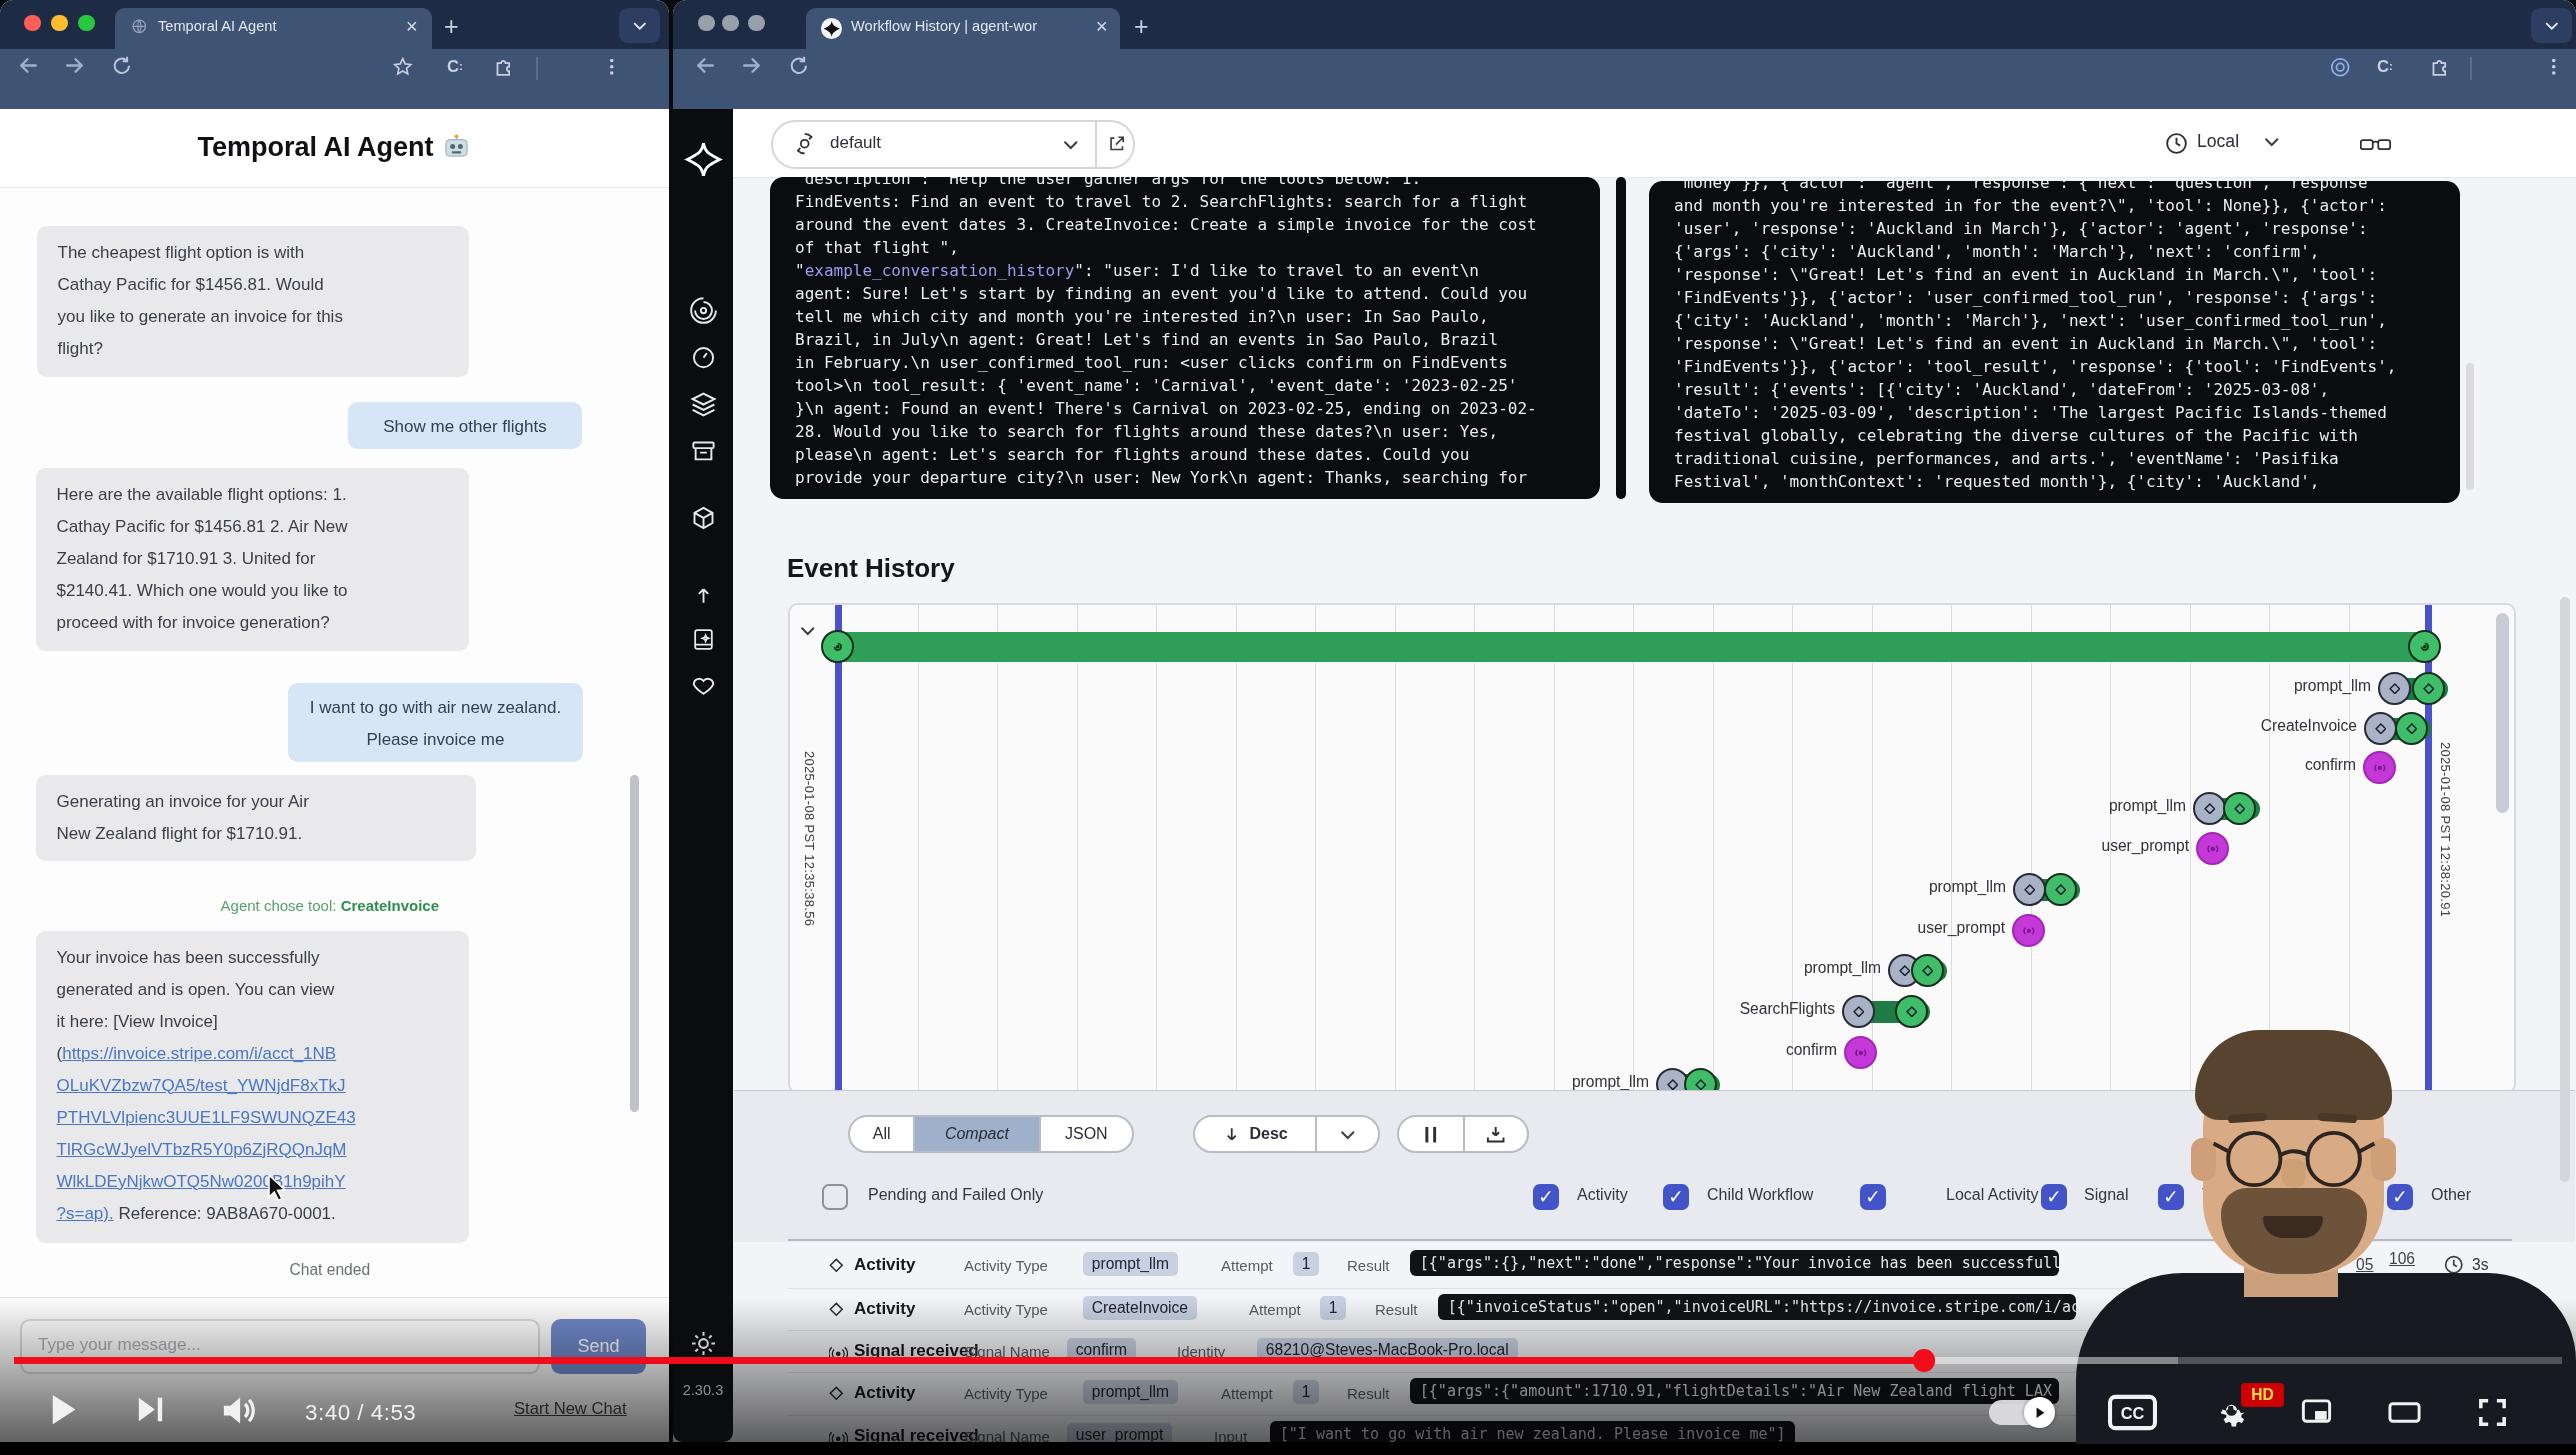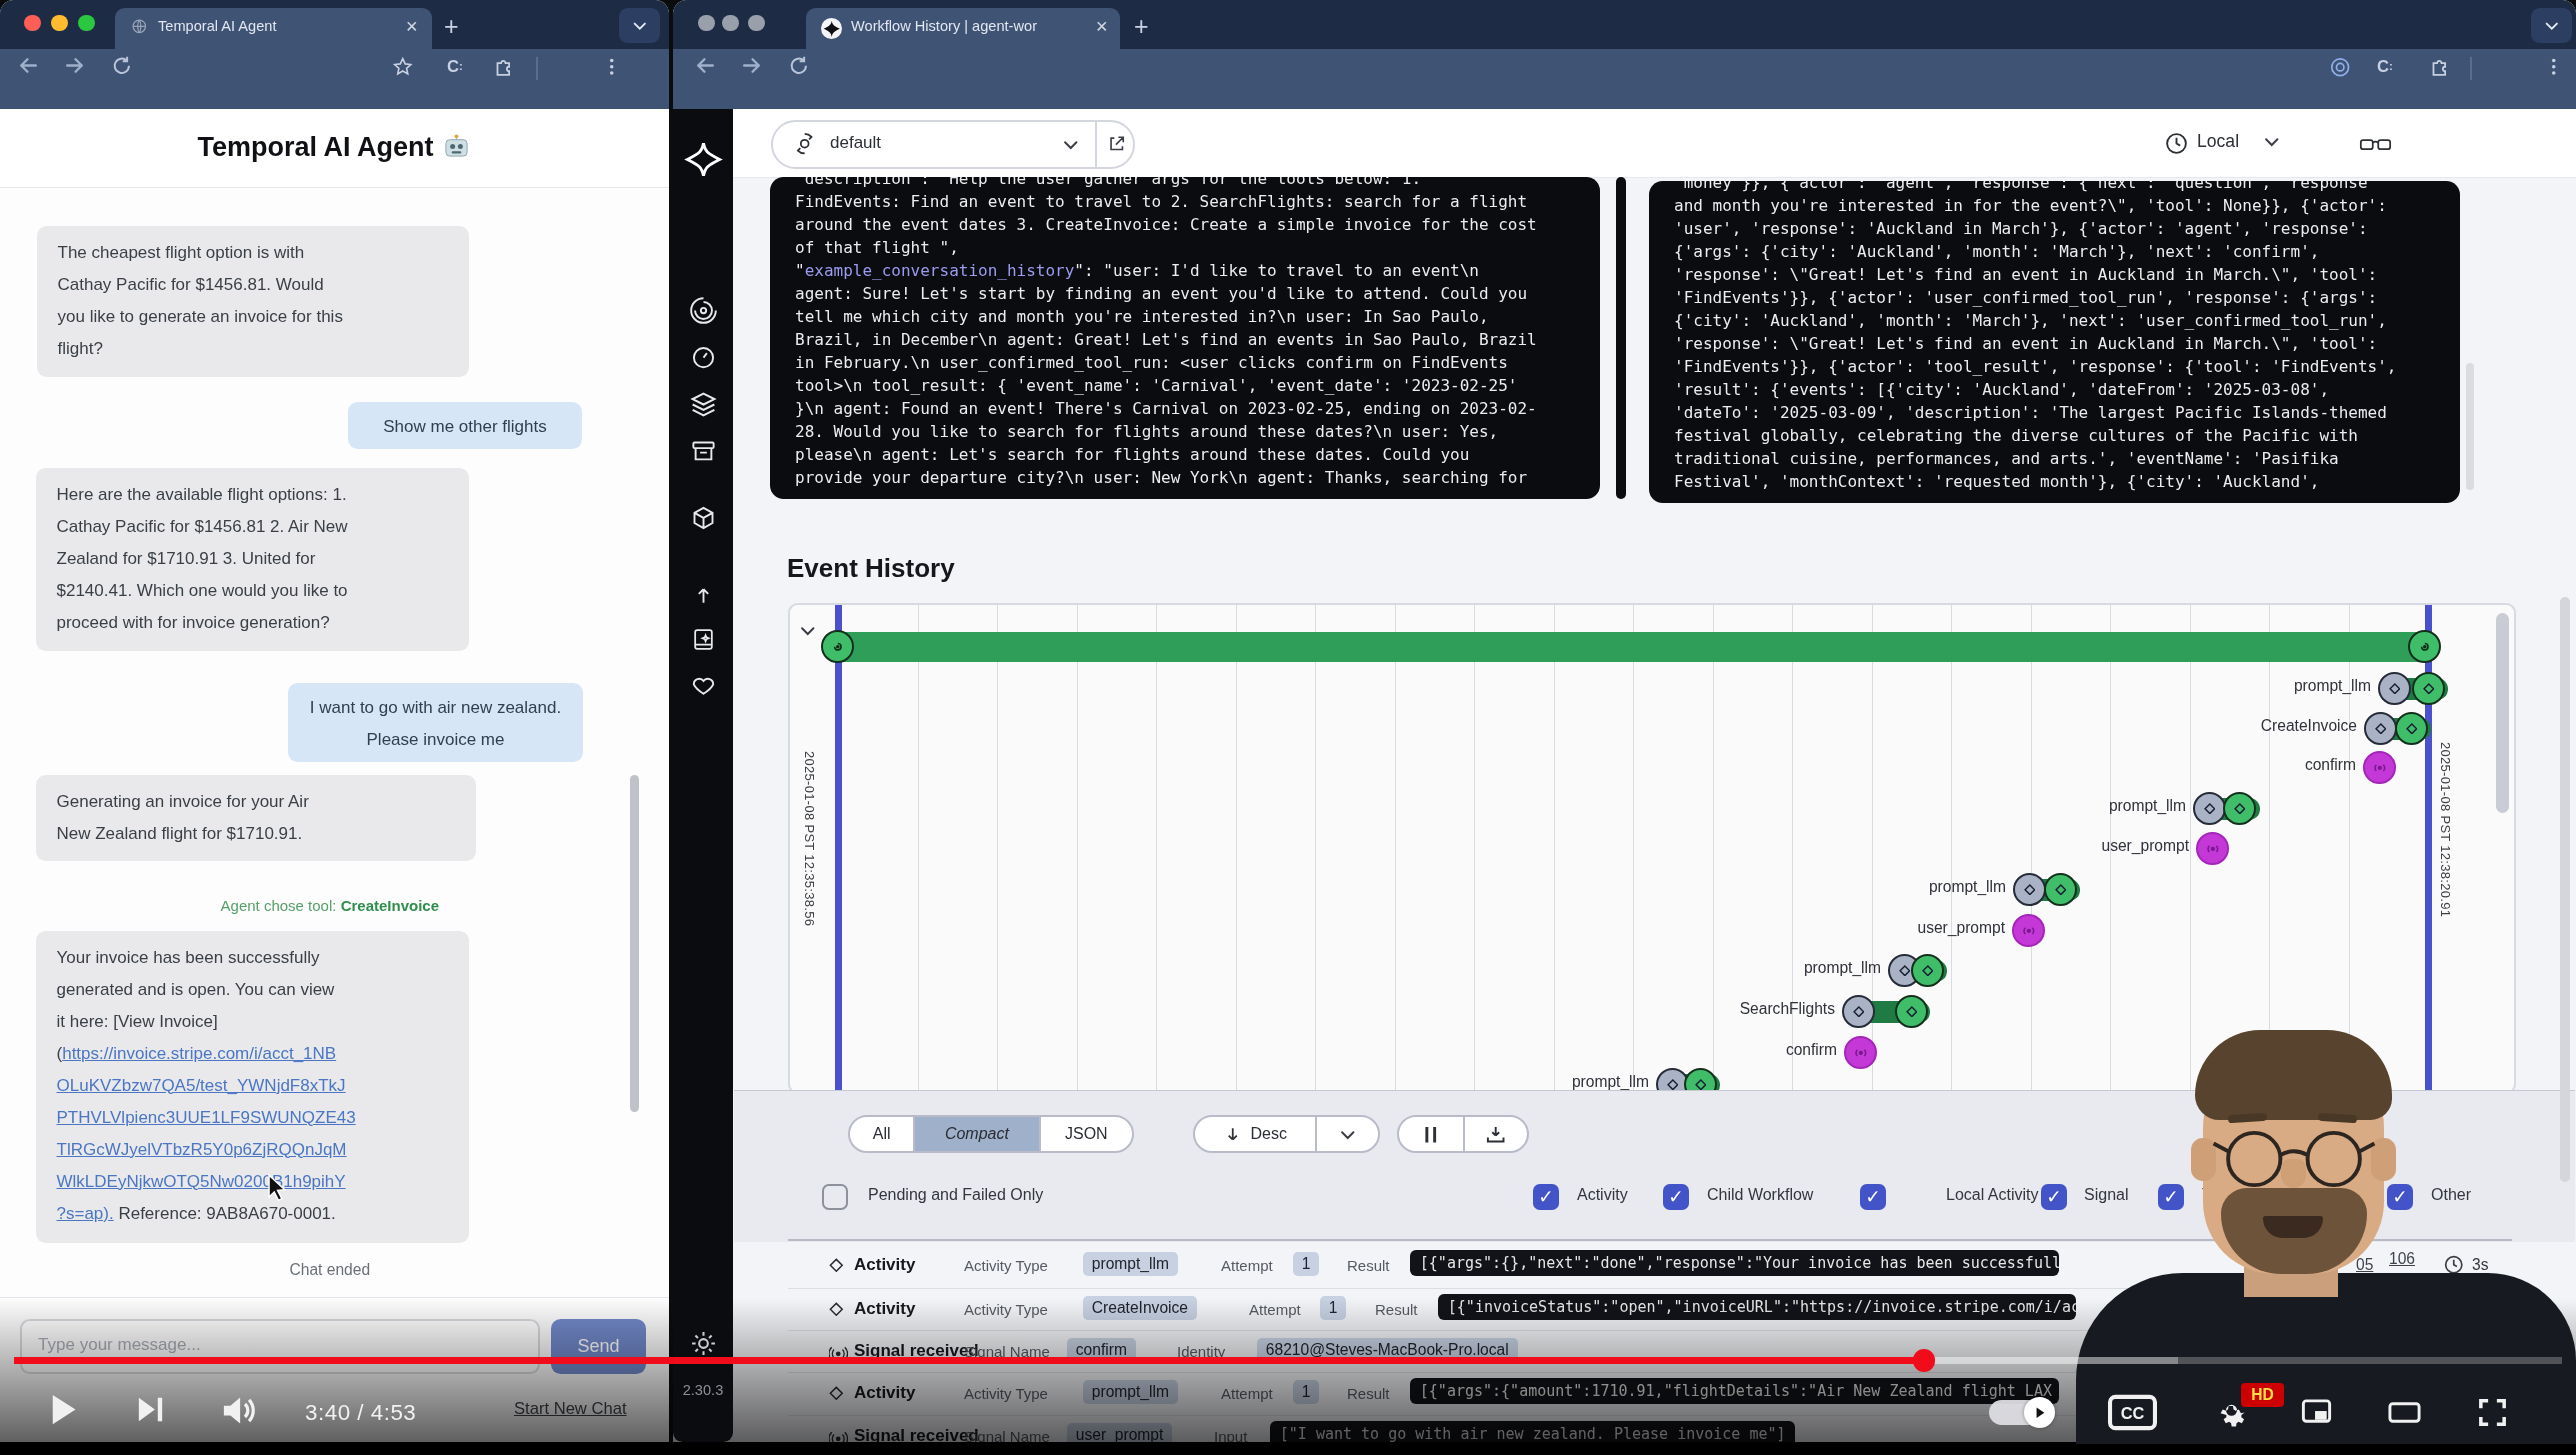--- a/index.html
+++ b/index.html
@@ -300,21 +300,21 @@
         </div>
         <div class="codepanel" style="left: 97px; width: 830px; top: 68px;">
           <div class="inner">
             <div class="cline"><span>"description": "Help the user gather args for the tools below: 1.</span></div>
             <div class="cline"><span>FindEvents: Find an event to travel to 2. SearchFlights: search for a flight</span></div>
             <div class="cline"><span>around the event dates 3. CreateInvoice: Create a simple invoice for the cost</span></div>
             <div class="cline"><span>of that flight ",</span></div>
             <div class="cline"><span>    "</span><span class="ckey">example_conversation_history</span><span>": "user: I'd like to travel to an event\n</span></div>
             <div class="cline"><span>agent: Sure! Let's start by finding an event you'd like to attend. Could you</span></div>
             <div class="cline"><span>tell me which city and month you're interested in?\n user: In Sao Paulo,</span></div>
-            <div class="cline"><span>Brazil, in December\n agent: Great! Let's find an events in Sao Paulo, Brazil</span></div>
+            <div class="cline"><span>Brazil, in July\n agent: Great! Let's find an events in Sao Paulo, Brazil</span></div>
             <div class="cline"><span>in February.\n user_confirmed_tool_run: &lt;user clicks confirm on FindEvents</span></div>
             <div class="cline"><span>tool&gt;\n tool_result: { 'event_name': 'Carnival', 'event_date': '2023-02-25'</span></div>
             <div class="cline"><span>}\n agent: Found an event! There's Carnival on 2023-02-25, ending on 2023-02-</span></div>
             <div class="cline"><span>28. Would you like to search for flights around these dates?\n user: Yes,</span></div>
             <div class="cline"><span>please\n agent: Let's search for flights around these dates. Could you</span></div>
             <div class="cline"><span>provide your departure city?\n user: New York\n agent: Thanks, searching for</span></div>
           </div>
         </div>
         <div class="abs" style="left: 943px; top: 68px; width: 9.8px; height: 322px; background: rgb(11, 12, 16); border-radius: 4.9px;"></div>
         <div class="codepanel" style="left: 976px; width: 811px; top: 72px;">
@@ -492,21 +492,21 @@
           <div class="vlabel" style="left: 11.7px; top: 146px;">2025-01-08 PST 12:35:38.56</div>
           <div class="vlabel" style="left: 1648px; top: 137px;">2025-01-08 PST 12:38:20.91</div>
           <div class="abs" style="left: 1706px; top: 7.8px; width: 12.7px; height: 200px; background: rgb(201, 204, 212); border-radius: 6.8px;"></div>
         </div>
         <div class="abs" style="left: 61px; top: 981px; width: 1841px; height: 151px; background: rgb(233, 234, 239); border-top: 1px solid rgb(198, 200, 210);">
           <div class="segbtn" style="left: 114px; top: 24.4px; width: 286px;">
             <div class="seg" style="width: 65px;">All</div>
             <div class="seg sel" style="width: 127px; font-style: italic;">Compact</div>
             <div class="seg" style="width: 94px;">JSON</div>
           </div>
-          <div class="segbtn" style="left: 459px; top: 24.4px; width: 187px;">
+          <div class="segbtn" style="left: 459px; top: 24.4px; width: 187px; font-weight: bold;">
             <div class="seg" style="width: 120px;">
               <svg width="19.5" height="21.5" viewBox="0 0 24 24" fill="none" stroke="#2c2f35" stroke-width="2.2">
                 <path d="M12 4v14m0 0l-5-5m5 5l5-5"></path>
               </svg>
               <span style="margin-left:7.8px">Desc</span>
             </div>
             <div class="seg" style="width: 61px;">
               <svg width="19.5" height="19.5" viewBox="0 0 24 24" fill="none" stroke="#3a3d44" stroke-width="2.4" stroke-linecap="round">
                 <path d="M5 9l7 7 7-7"></path>
               </svg>

